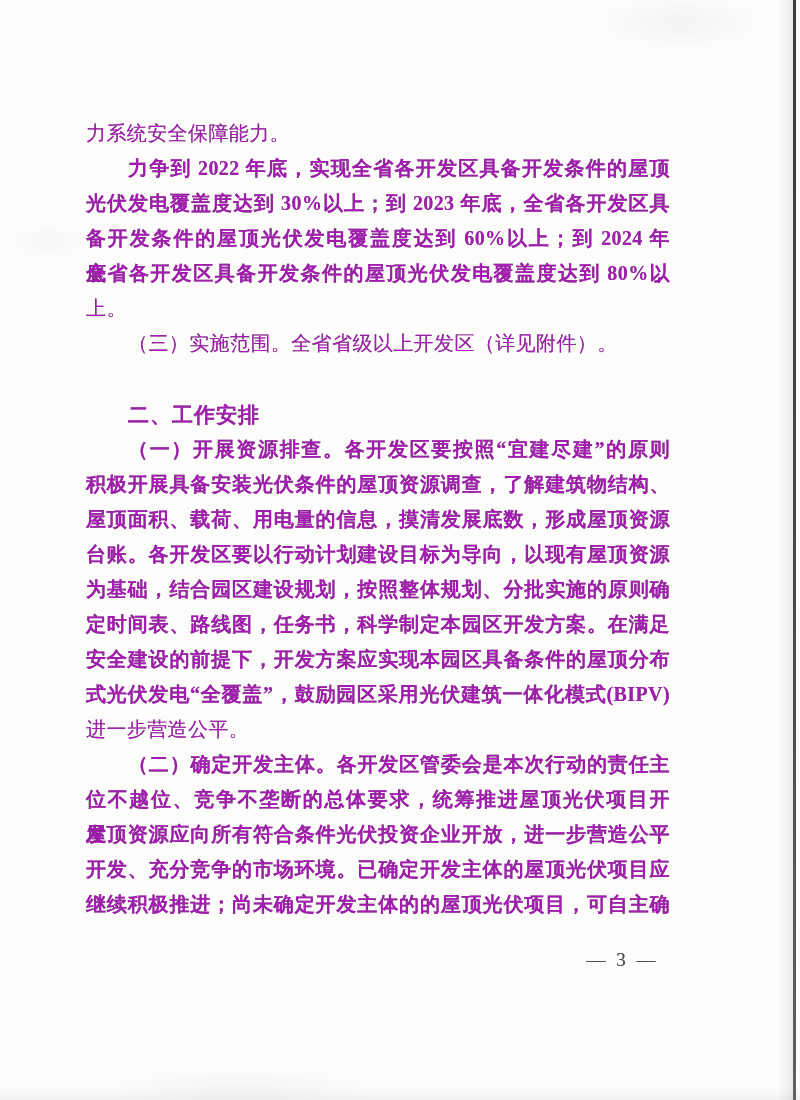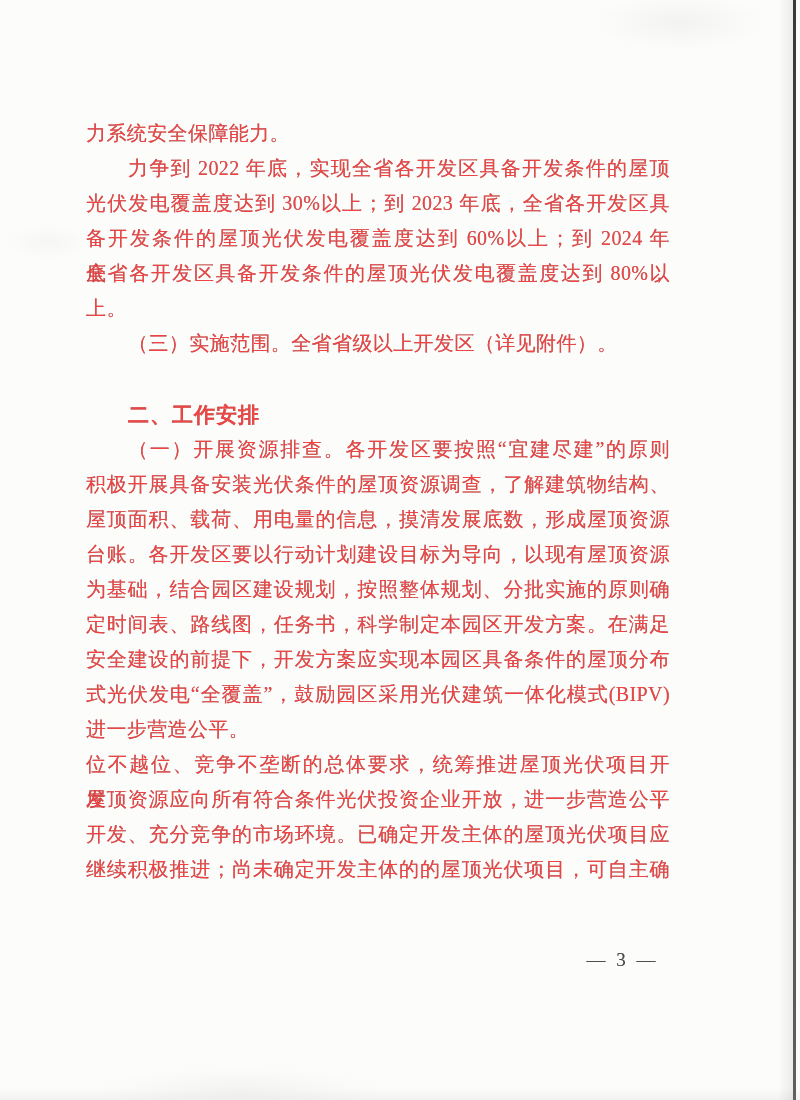--- a/index.html
+++ b/index.html
@@ -33,32 +33,32 @@
   }
   .bottom-smudge {
     position: absolute; left: 0; right: 0; bottom: 0; height: 12px;
     background: linear-gradient(to top, rgba(120,120,118,0.08), transparent);
   }
   .text-block {
     position: absolute;
     left: 86px;
     top: 116px;
     width: 584px;
-    color: #ef4444;
+    color: #a21caf;
     text-shadow: 0 0 0.6px rgba(45,45,45,0.55);
   }
   .line {
     font-size: 20px;
     line-height: 35px;
     height: 35px;
     text-align: justify;
     text-justify: inter-character;
     letter-spacing: 0.4px;
   }
-  .line.full { text-align-last: justify; }
+  .line.full { text-align-last: justify; font-weight: bold; }
   .line:not(.full) { text-align-last: left; }
   .line.indent { text-indent: 42px; }
   .line.heading {
     font-family: "Liberation Sans", sans-serif;
     font-weight: bold;
     font-size: 21px;
     letter-spacing: 1px;
     margin-top: 36px;
   }
   .page-number {
@@ -93,20 +93,21 @@
       <div class="line indent heading">二、工作安排</div>
       <div class="line indent full">（一）开展资源排查。各开发区要按照“宜建尽建”的原则</div>
       <div class="line full">积极开展具备安装光伏条件的屋顶资源调查，了解建筑物结构、</div>
       <div class="line full">屋顶面积、载荷、用电量的信息，摸清发展底数，形成屋顶资源</div>
       <div class="line full">台账。各开发区要以行动计划建设目标为导向，以现有屋顶资源</div>
       <div class="line full">为基础，结合园区建设规划，按照整体规划、分批实施的原则确</div>
       <div class="line full">定时间表、路线图，任务书，科学制定本园区开发方案。在满足</div>
       <div class="line full">安全建设的前提下，开发方案应实现本园区具备条件的屋顶分布</div>
       <div class="line full">式光伏发电“全覆盖”，鼓励园区采用光伏建筑一体化模式(BIPV)</div>
       <div class="line">进一步营造公平。</div>
+      <div class="line indent full">（二）确定开发主体。各开发区管委会是本次行动的责任主</div>
       <div class="line full">位不越位、竞争不垄断的总体要求，统筹推进屋顶光伏项目开发，</div>
       <div class="line full">屋顶资源应向所有符合条件光伏投资企业开放，进一步营造公平</div>
       <div class="line full">开发、充分竞争的市场环境。已确定开发主体的屋顶光伏项目应</div>
       <div class="line full">继续积极推进；尚未确定开发主体的的屋顶光伏项目，可自主确</div>
     </div>
 
   <div class="page-number">— 3 —</div>
 </div>
 
 </body></html>

